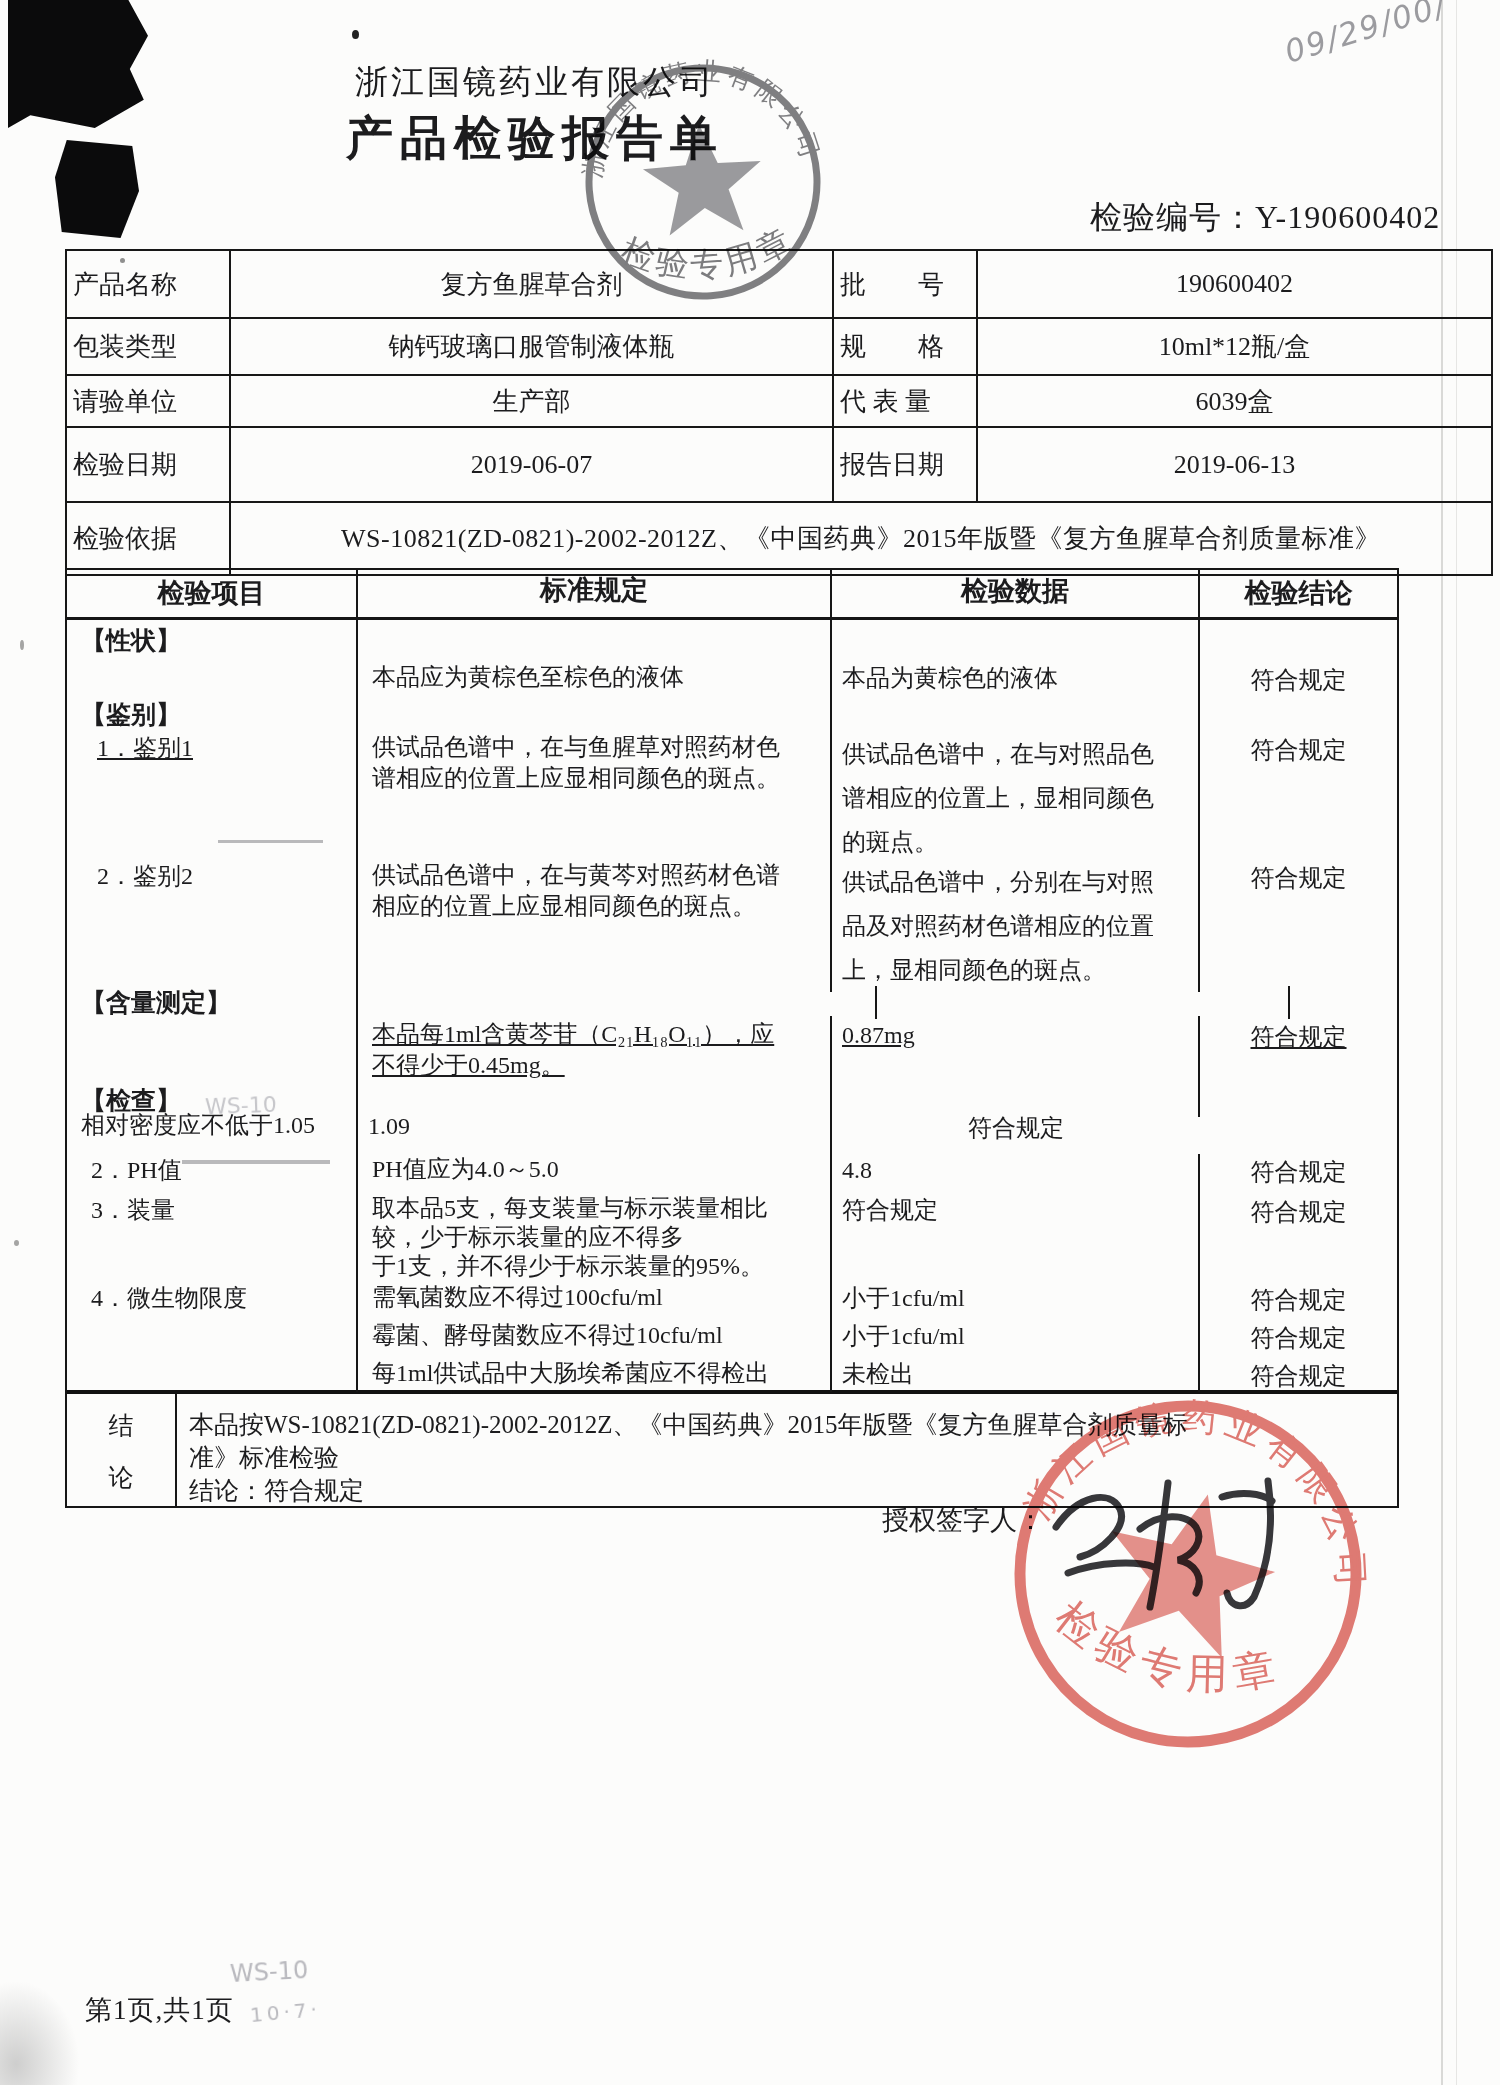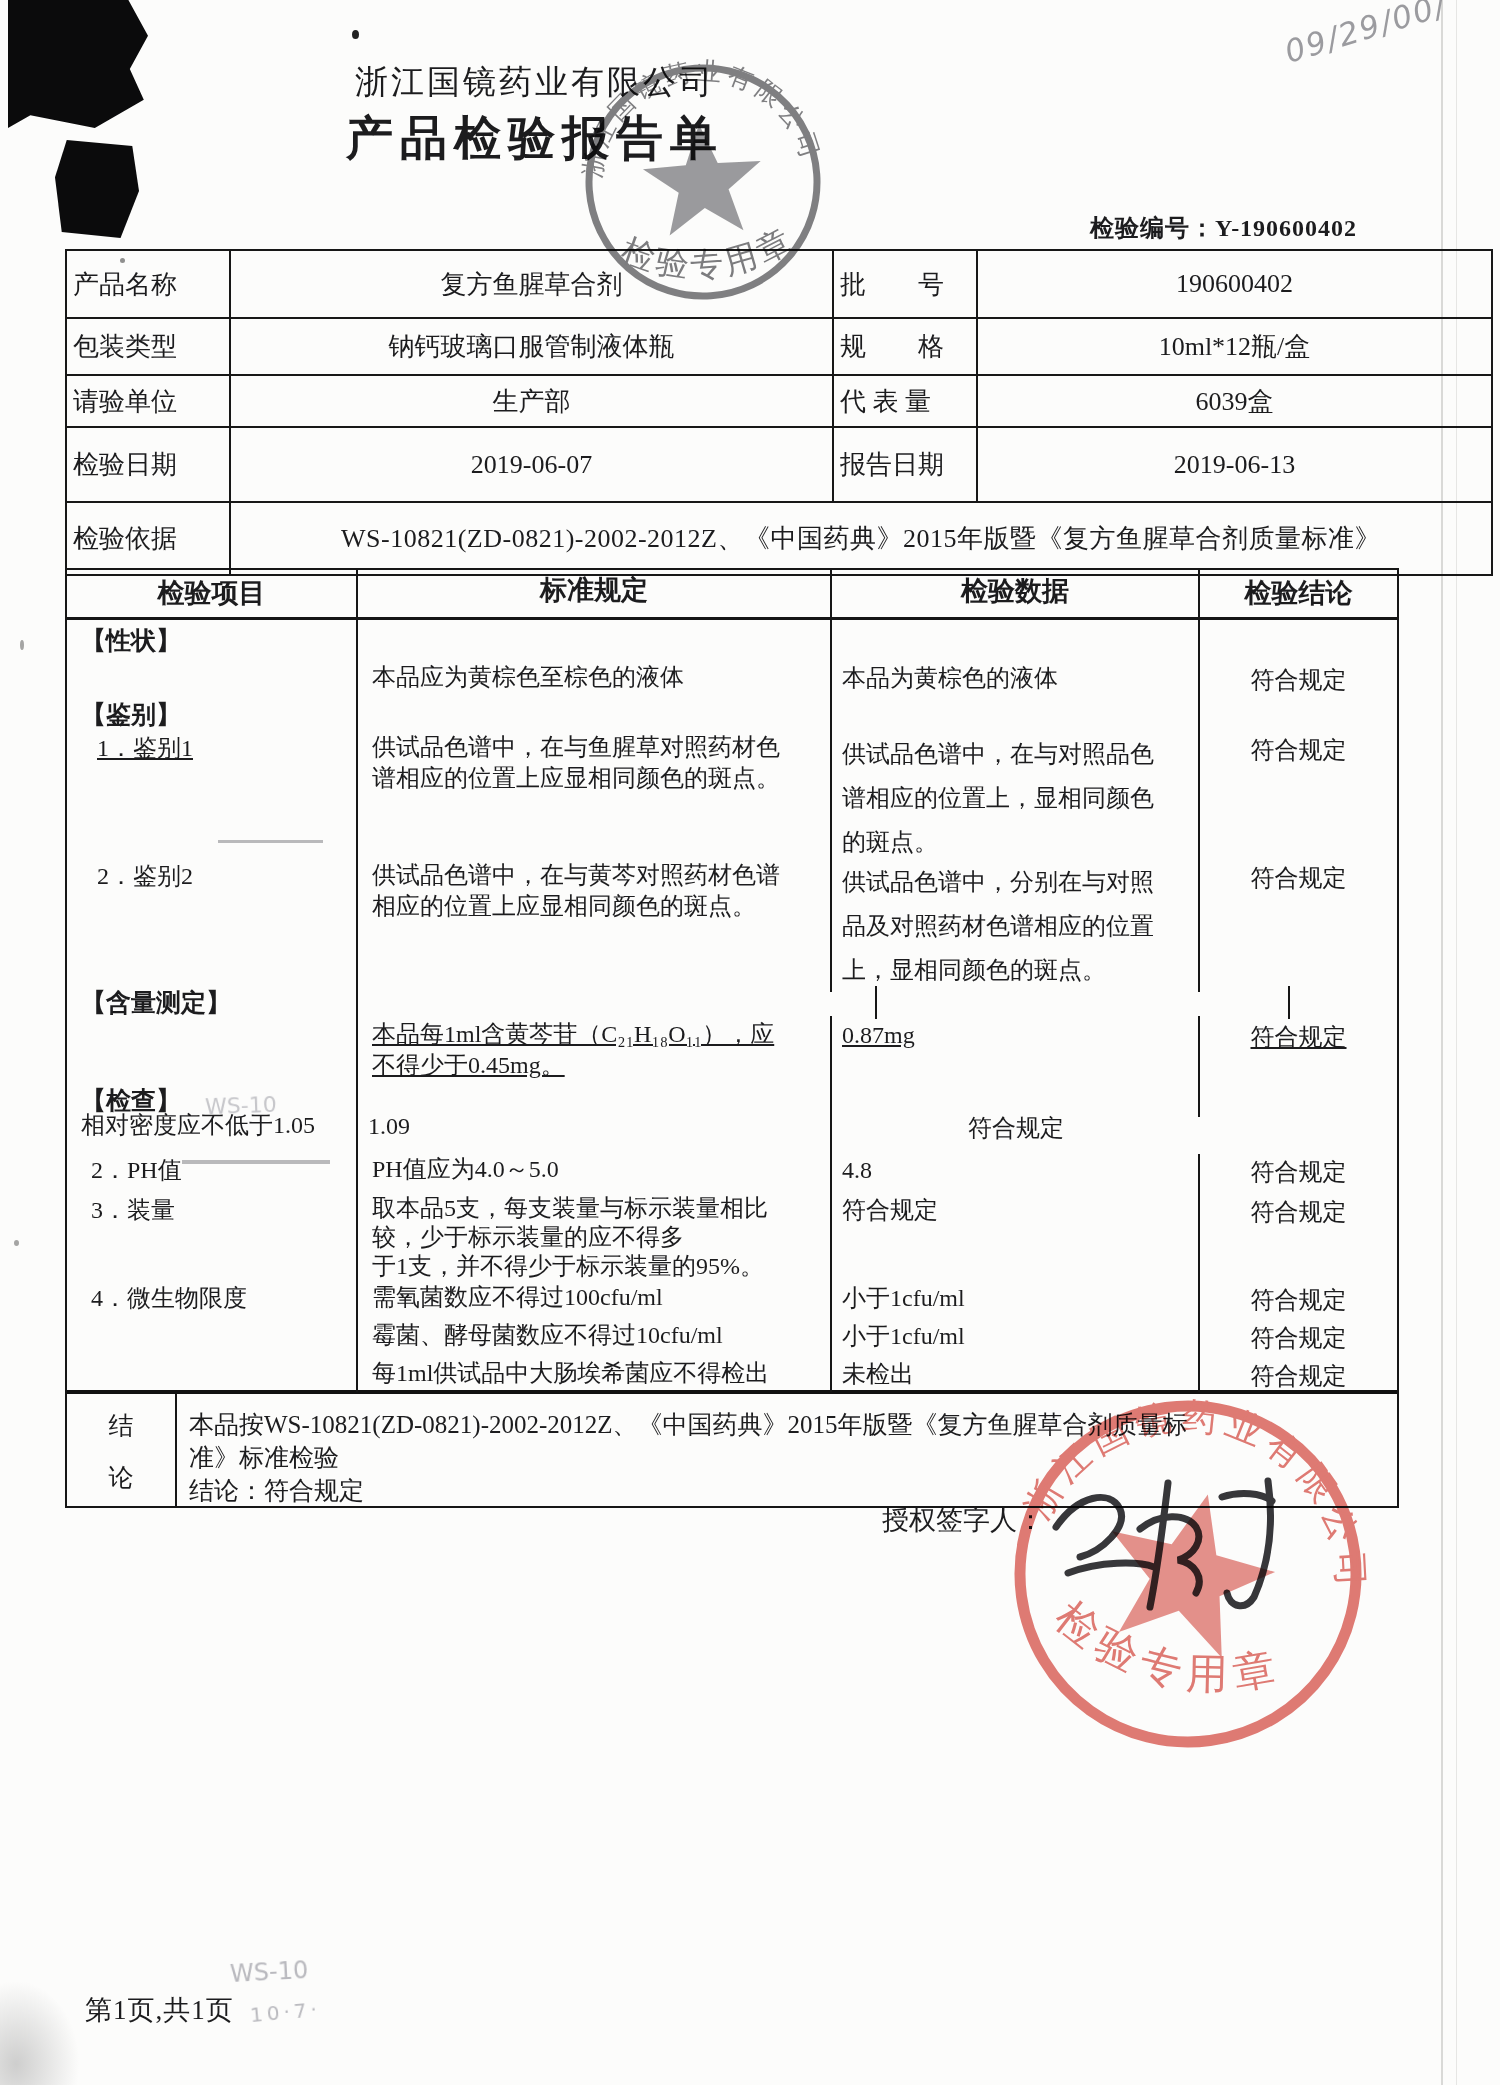--- a/index.html
+++ b/index.html
@@ -19,21 +19,21 @@
   .edge-line{position:absolute;top:0;bottom:0;width:2px;background:#d9d9d7;}
   .edge-line2{position:absolute;top:0;bottom:0;width:1px;background:#e6e6e4;}
   .corner-smudge{position:absolute;left:0;top:1980px;width:80px;height:105px;
     background:radial-gradient(ellipse at 20% 80%,rgba(120,120,120,.35),rgba(120,120,120,0) 70%);}
   .gray-dash{position:absolute;background:#b9b9bb;height:3px;}
 
   
   .titleblock{position:absolute;left:255px;top:60px;width:560px;text-align:center;}
   .company{font-size:33px;letter-spacing:3px;}
   .doctitle{font-size:47px;font-weight:bold;letter-spacing:7px;margin-top:2px;}
-  .report-no{position:absolute;left:1090px;top:212px;font-size:24px;letter-spacing:1px;font-weight:bold;}
+  .report-no{position:absolute;left:1090px;top:196px;font-size:32px;letter-spacing:1px;}
 
   
   table.info{position:absolute;left:65px;top:249px;width:1370px;border-collapse:collapse;table-layout:fixed;}
   table.info td{border:2px solid #171717;font-size:26px;padding:2px 6px;}
   td.lbl{width:150px;padding-left:10px;}
   td.val{width:589px;text-align:center;}
   td.lbl2{width:130px;padding-left:8px;}
   td.val2{width:501px;text-align:center;}
   tr.r1 td{height:62px;}
   tr.r2 td{height:51px;}

